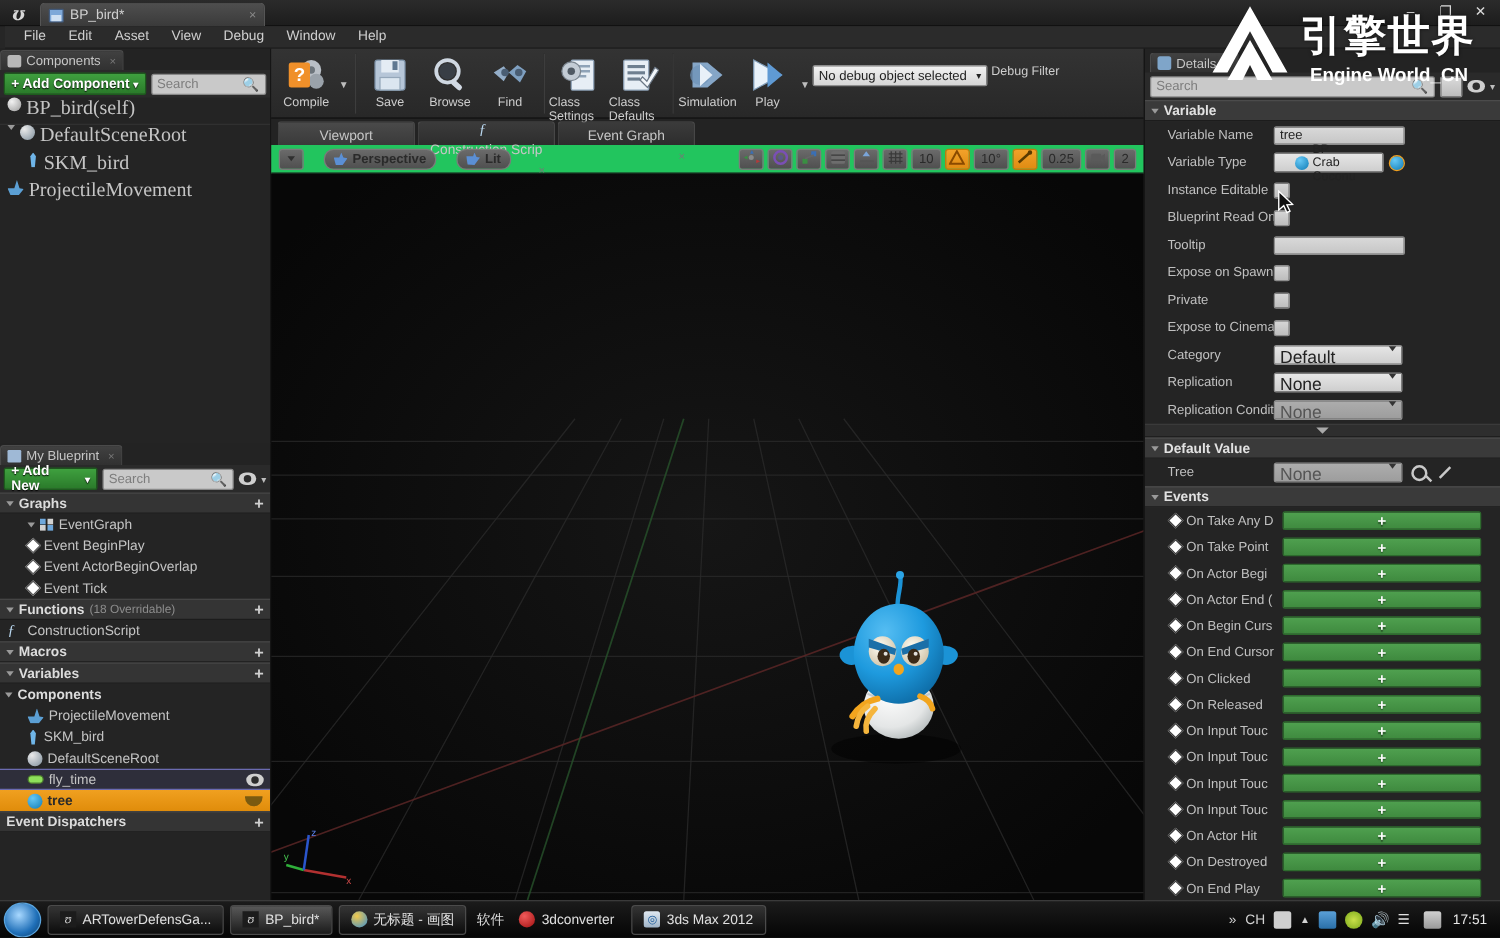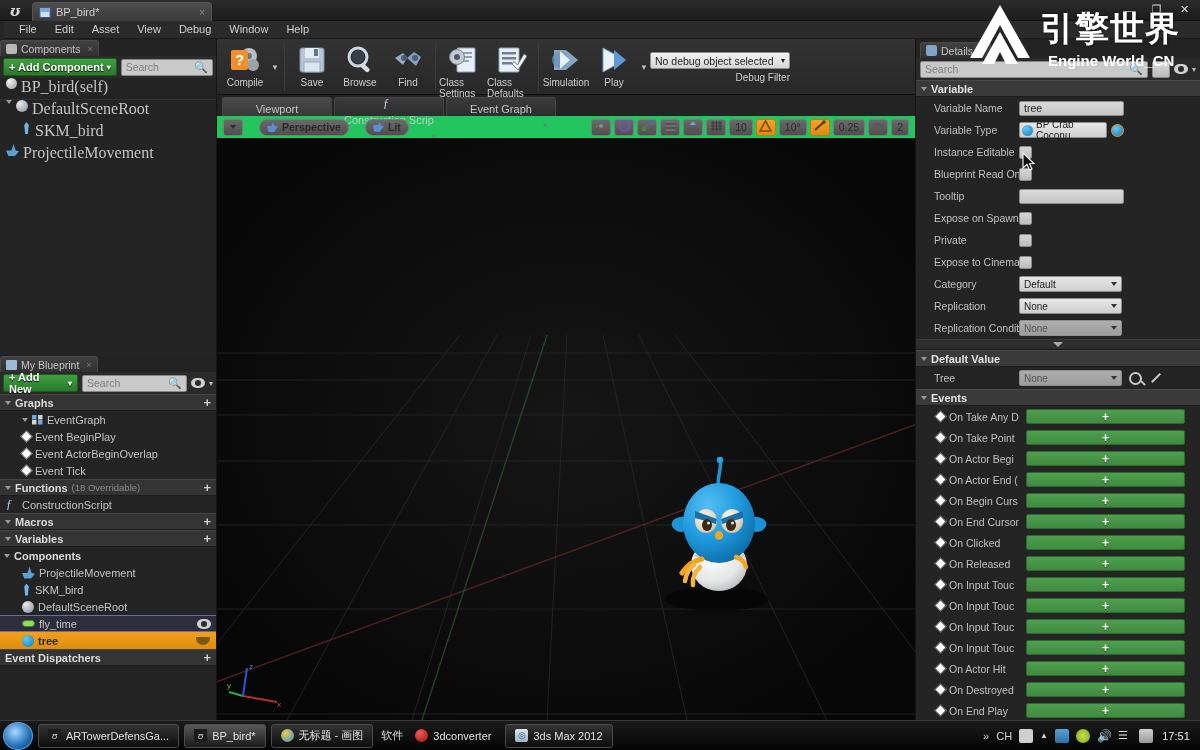--- a/index.html
+++ b/index.html
@@ -127,21 +127,21 @@
   }
   .tb-item {
     width:48px; height:52px; display:flex; flex-direction:column;
     align-items:center; justify-content:flex-start; padding-top:3px; gap:1px;
   }
   .tb-item .lbl{font-size:10px;color:#cdcdcd;}
   .tb-sep{width:1px;height:48px;background:#1c1c1c;border-right:1px solid #3d3d3d;margin:2px 3px;}
   .tb-caret{width:12px;height:52px;display:flex;align-items:center;justify-content:center;color:#bdbdbd;font-size:8px;}
   .icon32{width:32px;height:32px;position:relative;}
 
-  .debugfilter{ display:flex;flex-direction:column;align-items:flex-end;padding-top:11px;gap:3px;}
+  .debugfilter{ display:flex;flex-direction:row;align-items:flex-start;padding-top:11px;gap:3px;}
   .debug-select{
     width:140px;height:17px;background:linear-gradient(#f2f2f2,#d6d6d6);
     border:1px solid #8e8e8e;border-radius:2px;color:#222;font-size:10.5px;
     display:flex;align-items:center;padding:0 4px;
   }
   .debug-select .car{margin-left:auto;font-size:8px;}
   .debugfilter .cap{font-size:10px;color:#cfcfcf;}
 
   .doc-tabs { height:21px; background:#232323; display:flex; align-items:flex-end; padding-left:5px; gap:2px;}
   .dtab {
@@ -186,27 +186,27 @@
   }
   .prow{height:22px;display:flex;align-items:center;padding-left:18px;font-size:10.5px;color:#c0c0c0;}
   .prow .pl{width:85px;flex:none;white-space:nowrap;overflow:hidden;}
   .txtfield{
     height:15px;background:linear-gradient(#d9d9d9,#c6c6c6);border:1px solid #8d8d8d;border-radius:2px;
     color:#252525;font-size:10.5px;display:flex;align-items:center;padding:0 4px;
   }
   .chk{width:13px;height:13px;background:linear-gradient(#d6d6d6,#bdbdbd);border:1px solid #8c8c8c;border-radius:2px;}
   .selfield{
     height:16px;background:linear-gradient(#e6e6e6,#cecece);border:1px solid #8d8d8d;border-radius:2px;
-    color:#222;font-size:10px;display:flex;align-items:center;padding:0 4px;
+    color:#222;font-size:14px;display:flex;padding:0 4px;
   }
   .selfield.dim{background:linear-gradient(#adadad,#9d9d9d);color:#555;}
   .selfield .car{margin-left:auto;width:0;height:0;border-top:4px solid #333;border-left:3.5px solid transparent;border-right:3.5px solid transparent;}
   .varTypePill{
     height:16px;background:linear-gradient(#e6e6e6,#cecece);border:1px solid #8d8d8d;border-radius:2px;
-    color:#222;font-size:10px;display:flex;align-items:center;gap:3px;padding:0 2px;
+    color:#222;font-size:10px;display:flex;align-items:center;gap:3px;padding:0 16px;
   }
   .expander{height:11px;background:#2e2e2e;border-top:1px solid #3a3a3a;border-bottom:1px solid #1b1b1b;
     display:flex;align-items:center;justify-content:center;}
   .expander .d{width:0;height:0;border-top:5px solid #a9a9a9;border-left:5px solid transparent;border-right:5px solid transparent;}
   .evrow{height:21px;display:flex;align-items:center;gap:4px;padding-left:20px;font-size:10.5px;color:#c0c0c0;}
   .evrow .evl{width:73px;flex:none;white-space:nowrap;overflow:hidden;}
   .greenbtn{
     flex:1;height:15px;background:linear-gradient(#4fa04f,#3f8a3f);border:1px solid #2d6b2d;border-radius:2px;
     display:flex;align-items:center;justify-content:center;color:#fff;font-size:12px;font-weight:bold;
     text-shadow:0 1px 1px rgba(0,0,0,.5);

